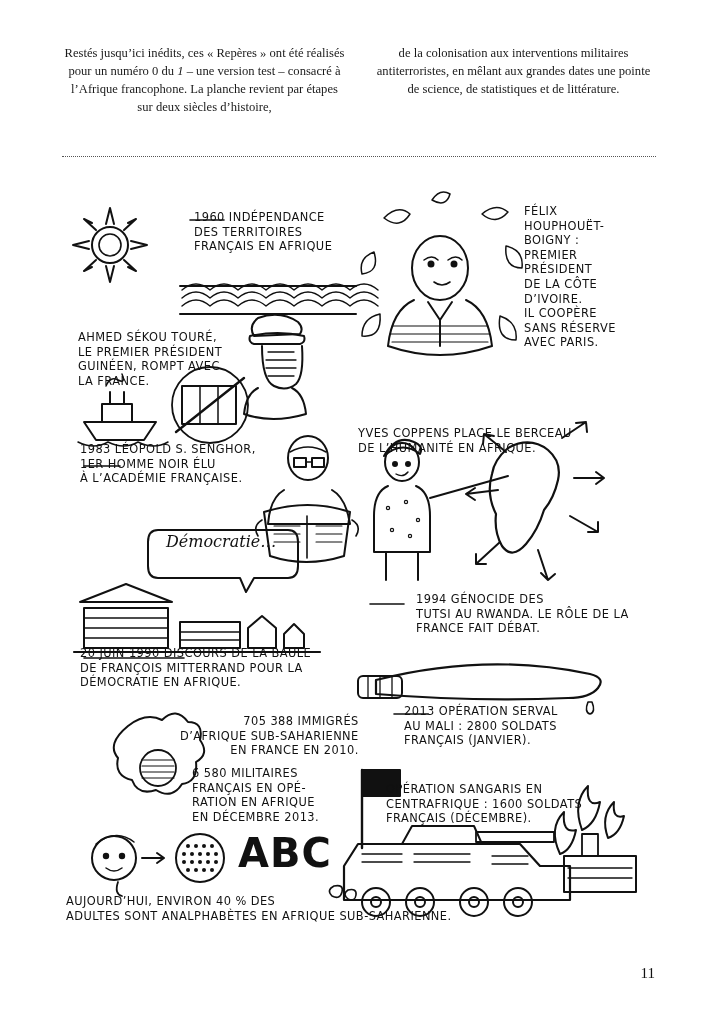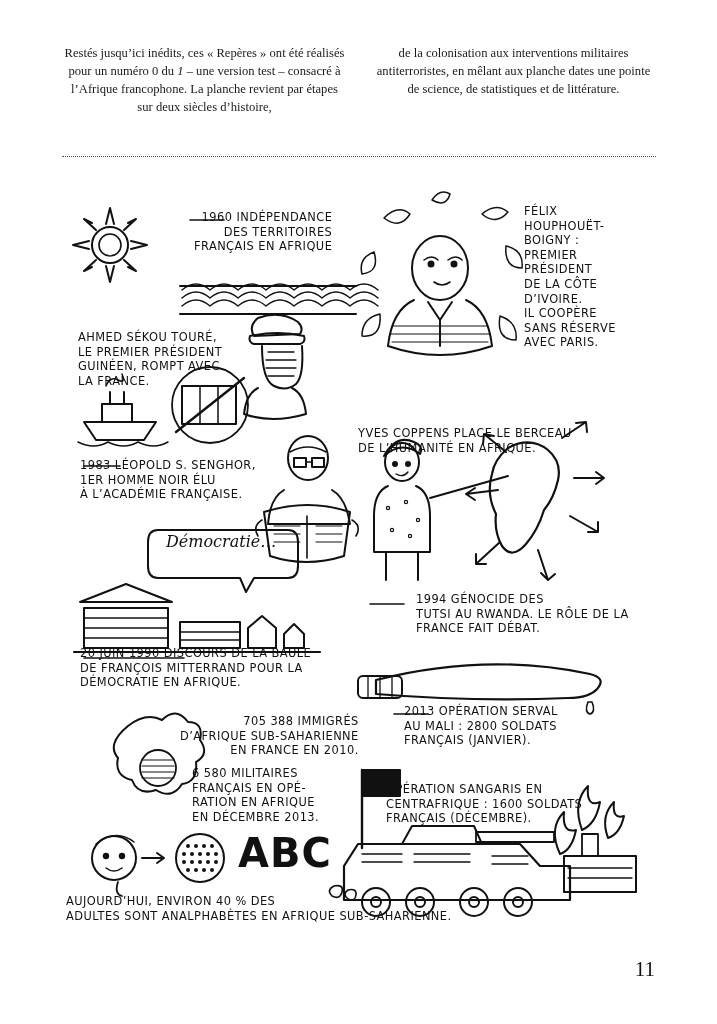--- a/index.html
+++ b/index.html
@@ -49,21 +49,21 @@
     top: 190px;
     width: 594px;
     height: 740px;
   }
   .plate svg { display: block; }
 
   .pageno {
     position: absolute;
     right: 62px;
     bottom: 42px;
-    font-size: 21px;
+    font-size: 15px;
     font-family: "Liberation Serif", serif;
     color: #111;
   }
 
   
   .cap {
     position: absolute;
     font-family: "DejaVu Sans", sans-serif;
     font-size: 11.4px;
     line-height: 14.6px;
@@ -90,21 +90,21 @@
     color: #111;
   }
 </style>
 </head>
 <body>
 
 <div class="intro">
   <div class="col">
     <span>Restés jusqu’ici inédits, ces « Repères » ont été réalisés pour un numéro 0 du </span><em>1</em><span> – une version test – consacré à l’Afrique francophone. La planche revient par étapes sur deux siècles d’histoire,</span>
   </div>
-  <div class="col">de la colonisation aux interventions militaires antiterroristes, en mêlant aux planche dates une pointe de science, de statistiques et de littérature.</div>
+  <div class="col">de la colonisation aux interventions militaires antiterroristes, en mêlant aux grandes dates une pointe de science, de statistiques et de littérature.</div>
 </div>
 
 <div class="rule"></div>
 
 <div class="plate">
 
   <svg width="594" height="740" viewBox="0 0 594 740">
     <g fill="none" stroke="#111" stroke-width="2" stroke-linecap="round" stroke-linejoin="round">
 
       <g>
@@ -337,21 +337,21 @@
       <g stroke-width="1.6">
         <path d="M128 30 h34"></path>
         <path d="M22 276 h36"></path>
         <path d="M308 414 h34"></path>
         <path d="M22 468 h100"></path>
         <path d="M332 524 h34"></path>
       </g>
     </g>
   </svg>
 
-  <div class="cap" style="left:132px; top:20px;text-align:right;">1960  INDÉPENDANCE
+  <div class="cap" style="left:132px; top:20px;">1960  INDÉPENDANCE
 DES TERRITOIRES
 FRANÇAIS EN AFRIQUE</div>
 
   <div class="cap" style="left:16px; top:140px;">AHMED SÉKOU TOURÉ,
 LE PREMIER PRÉSIDENT
 GUINÉEN, ROMPT AVEC
 LA FRANCE.</div>
 
   <div class="cap center" style="left:462px; top:14px; width:126px;">FÉLIX
 HOUPHOUËT-
@@ -360,21 +360,21 @@
 PRÉSIDENT
 DE LA CÔTE
 D’IVOIRE.
 IL COOPÈRE
 SANS RÉSERVE
 AVEC PARIS.</div>
 
   <div class="cap" style="left:296px; top:198px;margin-top:38px;">YVES COPPENS PLACE LE BERCEAU
 DE L’HUMANITÉ EN AFRIQUE.</div>
 
-  <div class="cap" style="left:18px; top:268px;">1983  LÉOPOLD S. SENGHOR,
+  <div class="cap" style="left:18px; top:252px;">1983  LÉOPOLD S. SENGHOR,
  1ER HOMME NOIR ÉLU
 À L’ACADÉMIE FRANÇAISE.</div>
 
   <div class="script" style="left:104px; top:342px;">Démocratie…</div>
 
   <div class="cap" style="left:306px; top:402px;margin-left:48px;">1994 GÉNOCIDE DES
 TUTSI AU RWANDA. LE RÔLE DE LA
 FRANCE FAIT DÉBAT.</div>
 
   <div class="cap" style="left:18px; top:456px;">20 JUIN 1990  DISCOURS DE LA BAULE

